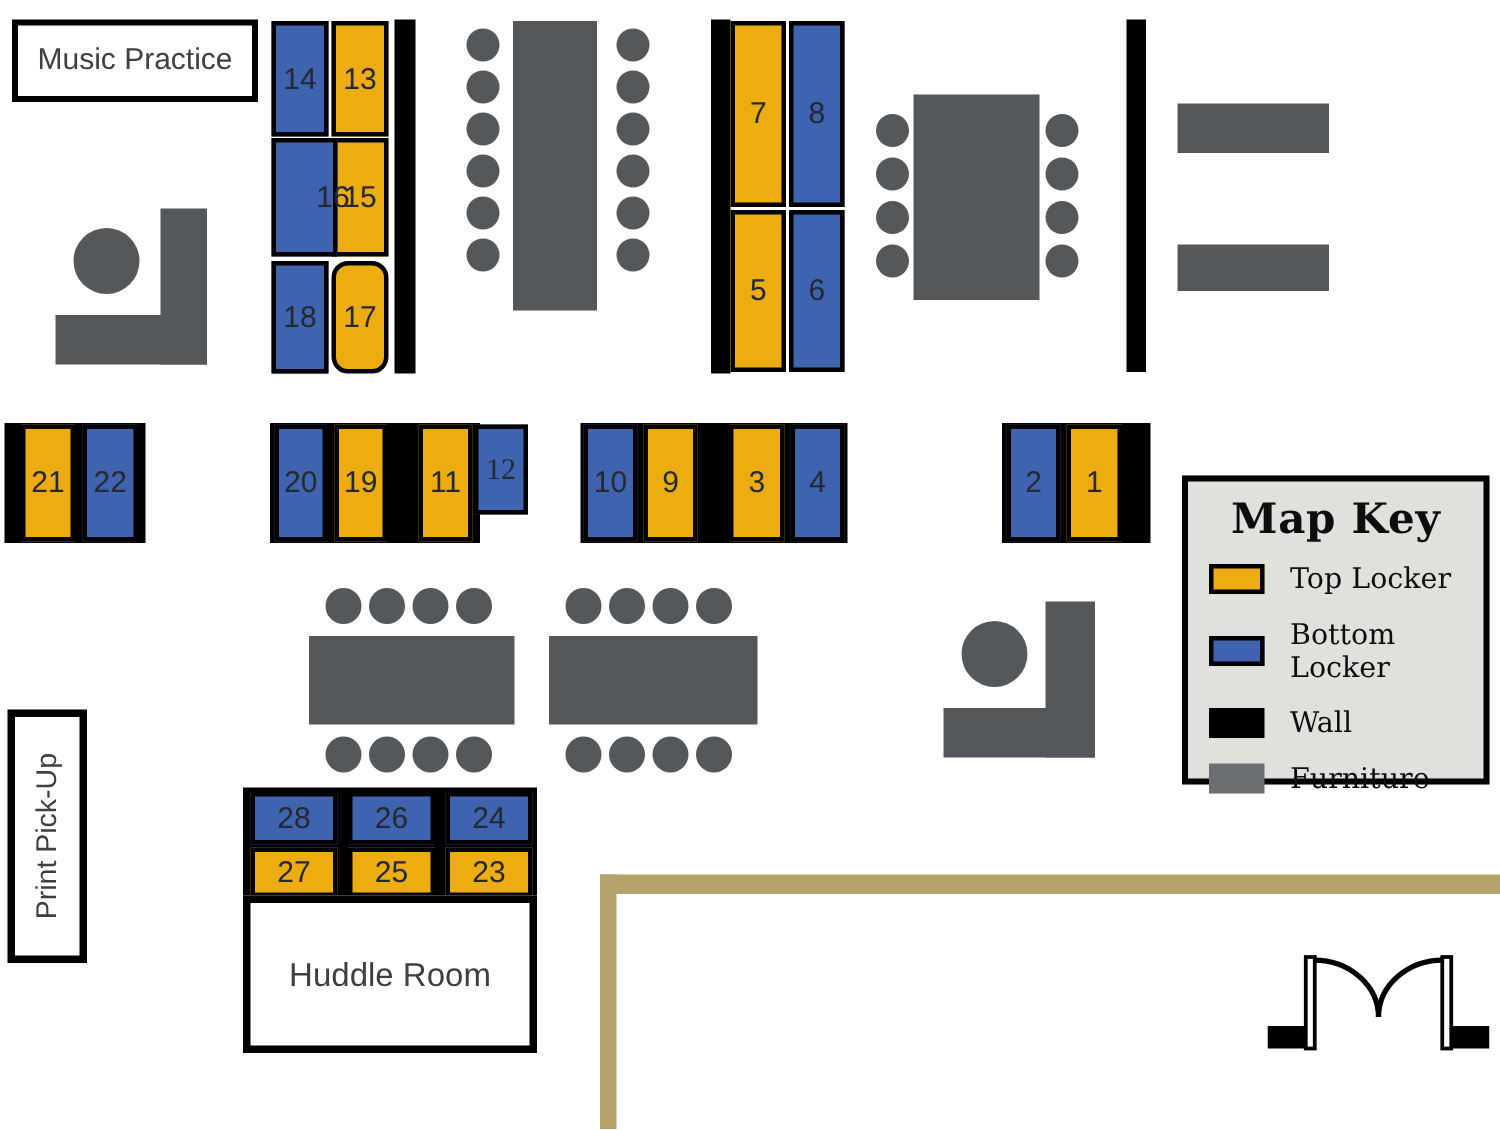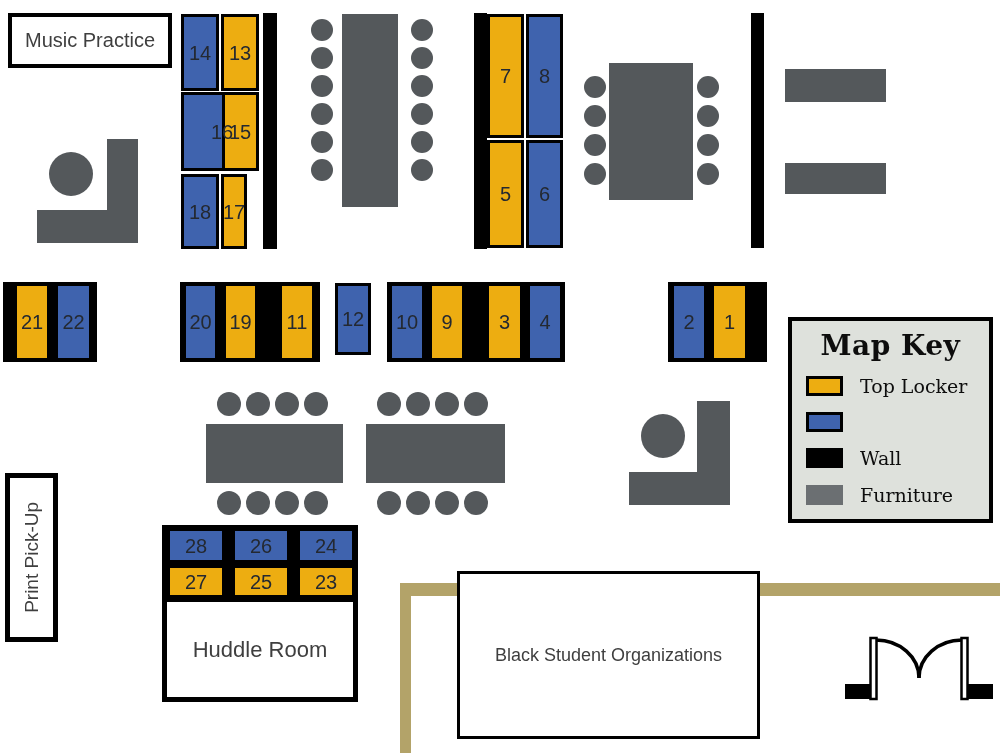--- a/index.html
+++ b/index.html
@@ -47,20 +47,21 @@
 
   <div class="key">
     <div class="key-title">Map Key</div>
     <div class="key-items">
         <div class="key-item">
           <div class="key-swatch sw-top"></div>
           <span>Top Locker</span>
         </div>
         <div class="key-item">
           <div class="key-swatch sw-bottom"></div>
+          <span>Bottom Locker</span>
         </div>
         <div class="key-item">
           <div class="key-swatch sw-wall"></div>
           <span>Wall</span>
         </div>
         <div class="key-item">
           <div class="key-swatch sw-furniture"></div>
           <span>Furniture</span>
         </div>
       </div>
@@ -127,42 +128,39 @@
     <div class="locker bottom" style="left: 671px; top: 283px; width: 36px; height: 78px;">2</div>
     <div class="locker top" style="left: 486px; top: 283px; width: 37px; height: 78px;">3</div>
     <div class="locker bottom" style="left: 527px; top: 283px; width: 36px; height: 78px;">4</div>
     <div class="locker top" style="left: 487px; top: 140px; width: 37px; height: 108px;">5</div>
     <div class="locker bottom" style="left: 526px; top: 140px; width: 37px; height: 108px;">6</div>
     <div class="locker top" style="left: 487px; top: 14px; width: 37px; height: 124px;">7</div>
     <div class="locker bottom" style="left: 526px; top: 14px; width: 37px; height: 124px;">8</div>
     <div class="locker top" style="left: 429px; top: 283px; width: 36px; height: 78px;">9</div>
     <div class="locker bottom" style="left: 389px; top: 283px; width: 36px; height: 78px;">10</div>
     <div class="locker top" style="left: 279px; top: 283px; width: 36px; height: 78px;">11</div>
-    <div class="locker bottom" style="left: 335px; top: 283px; width: 36px; height: 72px;">12</div>
+    <div class="locker bottom" style="left: 316px; top: 283px; width: 36px; height: 60px; font-family: Liberation Serif, serif;">12</div>
     <div class="locker top" style="left: 221px; top: 14px; width: 38px; height: 77px;">13</div>
     <div class="locker bottom" style="left: 181px; top: 14px; width: 38px; height: 77px;">14</div>
     <div class="locker top" style="left: 221px; top: 92px; width: 38px; height: 79px;">15</div>
     <div class="locker bottom" style="left: 181px; top: 92px; width: 38px; height: 79px; padding-left: 38px;">16</div>
-    <div class="locker top" style="left: 221px; top: 174px; width: 26px; height: 75px;">17</div>
+    <div class="locker top" style="left: 221px; top: 174px; width: 38px; height: 75px; border-radius: 11px;">17</div>
     <div class="locker bottom" style="left: 181px; top: 174px; width: 38px; height: 75px;">18</div>
     <div class="locker top" style="left: 223px; top: 283px; width: 35px; height: 78px;">19</div>
     <div class="locker bottom" style="left: 183px; top: 283px; width: 35px; height: 78px;">20</div>
     <div class="locker top" style="left: 14px; top: 283px; width: 36px; height: 78px;">21</div>
     <div class="locker bottom" style="left: 55px; top: 283px; width: 37px; height: 78px;">22</div>
     <div class="locker top" style="left: 297px; top: 565px; width: 58px; height: 33px;">23</div>
     <div class="locker bottom" style="left: 297px; top: 528px; width: 58px; height: 35px;">24</div>
     <div class="locker top" style="left: 232px; top: 565px; width: 58px; height: 33px;">25</div>
     <div class="locker bottom" style="left: 232px; top: 528px; width: 58px; height: 35px;">26</div>
     <div class="locker top" style="left: 167px; top: 565px; width: 58px; height: 33px;">27</div>
     <div class="locker bottom" style="left: 167px; top: 528px; width: 58px; height: 35px;">28</div>
     <div class="room" style="left: 8px; top: 13px; width: 164px; height: 55px; border-width: 4px; font-size: 20px; align-items: center;">
       <span>Music Practice</span>
     </div>
     <div class="room vertical" style="left: 5px; top: 473px; width: 53px; height: 169px; border-width: 5px; font-size: 19px;">
       <span>Print Pick-Up</span>
     </div>
     <div class="room" style="left: 162px; top: 597px; width: 196px; height: 105px; border-width: 5px; font-size: 22px;">
       <span>Huddle Room</span>
     </div>
-    <div class="room" style="left: 457px; top: 571px; width: 303px; height: 168px; border-width: 3px; font-size: 18px;">
-      <span>Black Student Organizations</span>
-    </div>
   </div>
 
 </body></html>

